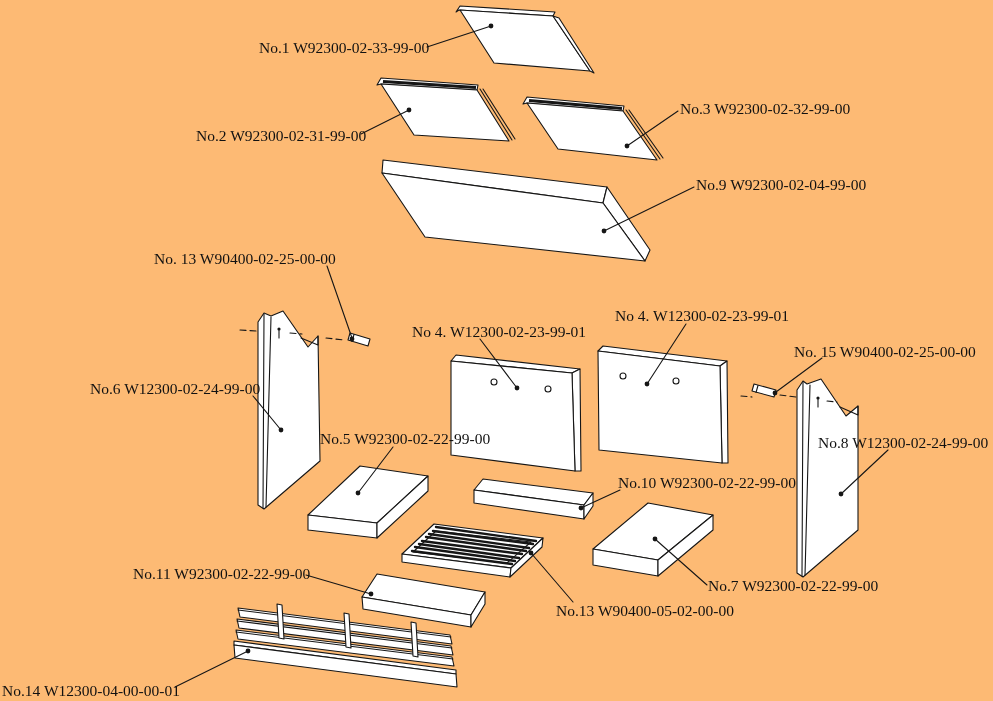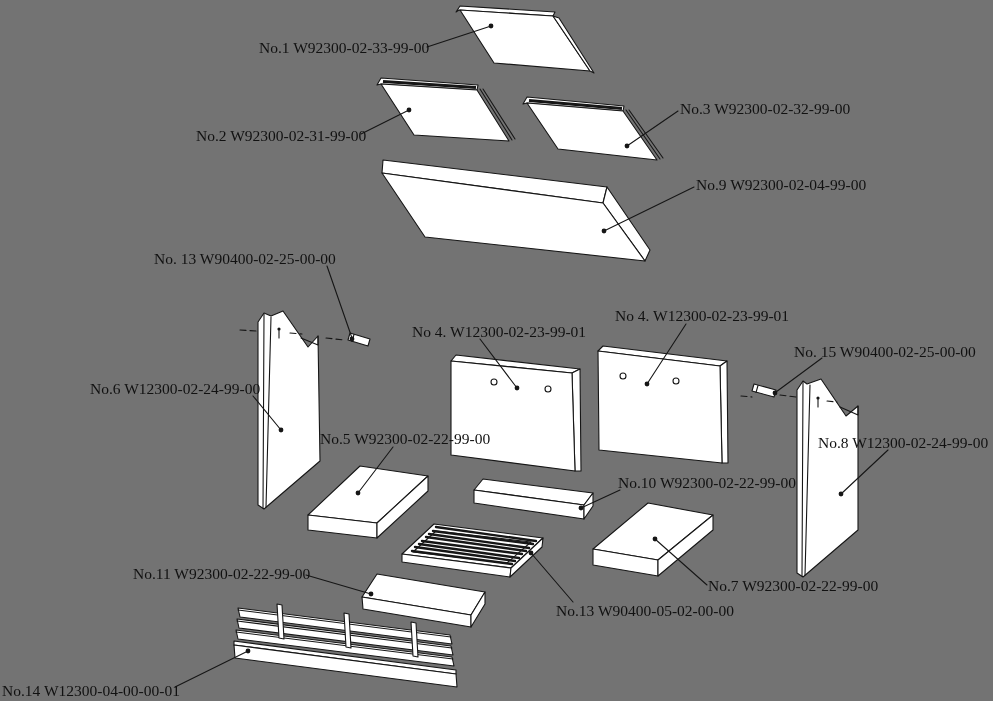--- a/index.html
+++ b/index.html
@@ -1,16 +1,16 @@
 <!DOCTYPE html>
 <html><head>
 <meta charset="utf-8">
 <style>
   html,body{margin:0;padding:0;background:#ffffff;}
-  #stage{position:relative;width:993px;height:701px;background:#737373;overflow:hidden;}
+  #stage{position:relative;width:993px;height:701px;background:#fdba74;overflow:hidden;}
   svg{position:absolute;left:0;top:0;}
   .lbl{font-family:"Liberation Serif","DejaVu Serif",serif;font-size:15.5px;fill:#111111;}
   .ln{stroke:#161616;stroke-width:1.1;fill:none;stroke-linecap:round;stroke-linejoin:round;}
   .face{stroke:#161616;stroke-width:1.1;fill:#ffffff;stroke-linejoin:round;}
   .thick{stroke:#161616;stroke-width:3;fill:none;}
   .dot{fill:#161616;stroke:none;}
   .bar{stroke:#161616;stroke-width:2.4;fill:none;stroke-linecap:round;}
 </style>
 </head>
 <body>

